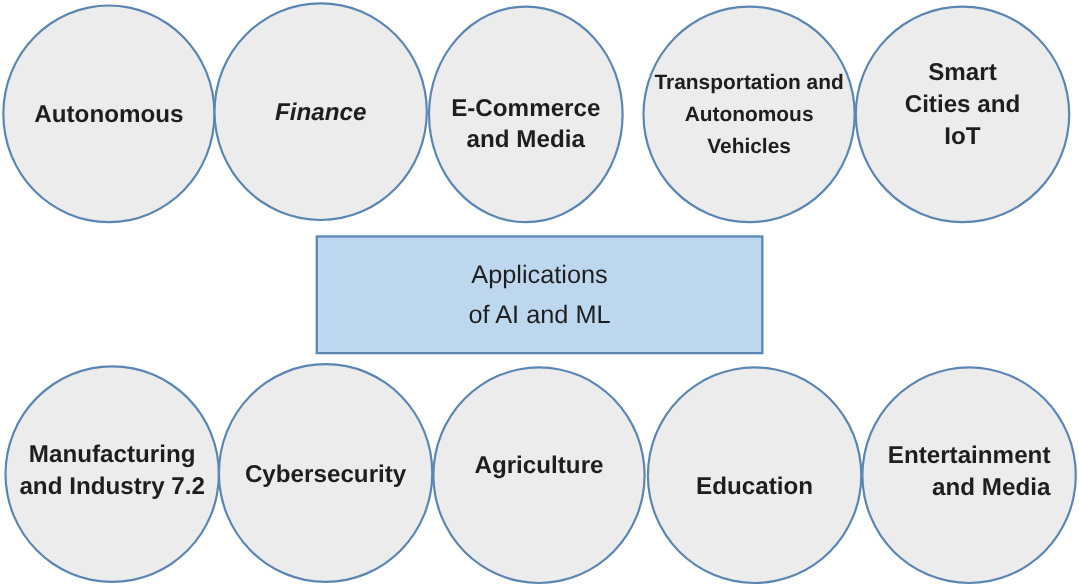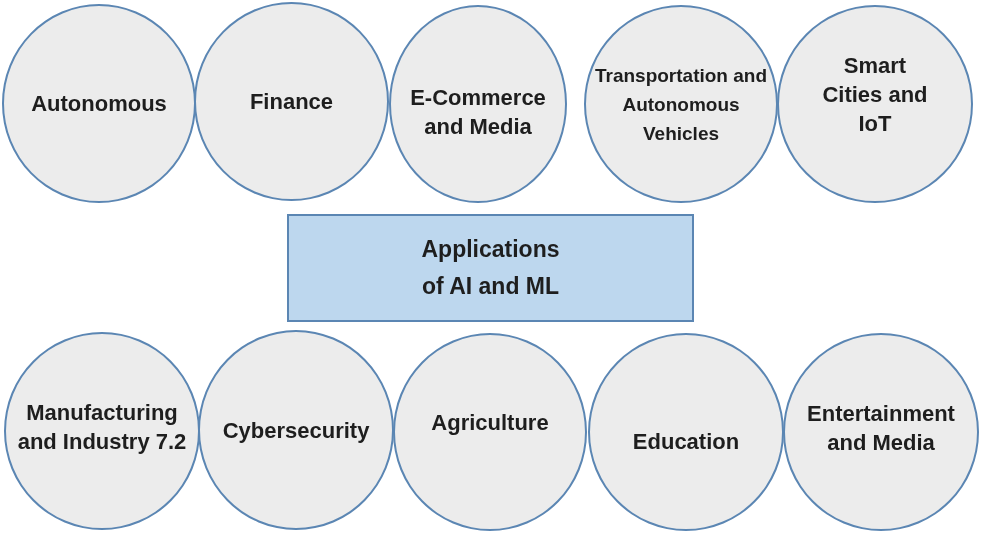--- a/index.html
+++ b/index.html
@@ -5,31 +5,31 @@
   html, body { margin:0; padding:0; background:#ffffff; }
   body { width:981px; height:533px; position:relative; overflow:hidden;
          font-family:"Liberation Sans", "DejaVu Sans", sans-serif; }
   .node { position:absolute; box-sizing:border-box; border:2px solid #5b86b3;
           background:#ececec; border-radius:50%;
           display:flex; align-items:center; justify-content:center; text-align:center; }
   .node span { font-weight:bold; color:#1e1e1e; font-size:22px; line-height:29px; white-space:pre-line; }
   .center-box { position:absolute; left:287px; top:214px; width:407px; height:108px; box-sizing:border-box;
                 border:2px solid #5b86b3; background:#bdd7ee;
                 display:flex; align-items:center; justify-content:center; text-align:center; }
-  .center-box span { font-weight:bold; color:#1e1e1e; font-size:23px; line-height:37px; white-space:pre-line; }
+  .center-box span { font-weight:normal; color:#1e1e1e; font-size:23px; line-height:37px; white-space:pre-line; }
 </style>
 </head>
 <body>
 
 <div>
 
   <div class="node" style="left:2px;top:4px;width:194px;height:199px;">
     <span>Autonomous</span>
   </div>
-  <div class="node" style="left:194px;top:2px;width:195px;height:199px;">
+  <div class="node" style="left:194px;top:2px;width:195px;height:199px;font-style:italic;">
     <span>Finance</span>
   </div>
   <div class="node" style="left:389px;top:5px;width:178px;height:198px;">
     <span style="position:relative;top:8px;">E-Commerce
 and Media</span>
   </div>
   <div class="node" style="left:584px;top:5px;width:194px;height:198px;">
     <span style="font-size:19px;">Transportation and
 Autonomous
 Vehicles</span>
@@ -52,16 +52,16 @@
   <div class="node" style="left:198px;top:330px;width:196px;height:200px;">
     <span>Cybersecurity</span>
   </div>
   <div class="node" style="left:393px;top:333px;width:194px;height:198px;">
     <span style="position:relative;top:-10px;">Agriculture</span>
   </div>
   <div class="node" style="left:588px;top:333px;width:196px;height:198px;">
     <span style="position:relative;top:-6px;margin-top:31px;">Education</span>
   </div>
   <div class="node" style="left:783px;top:333px;width:196px;height:198px;">
-    <span style="position:relative;top:-4px;">Entertainment
+    <span style="position:relative;top:-4px;text-align:right;">Entertainment
 and Media</span>
   </div>
 </div>
 
 </body></html>

